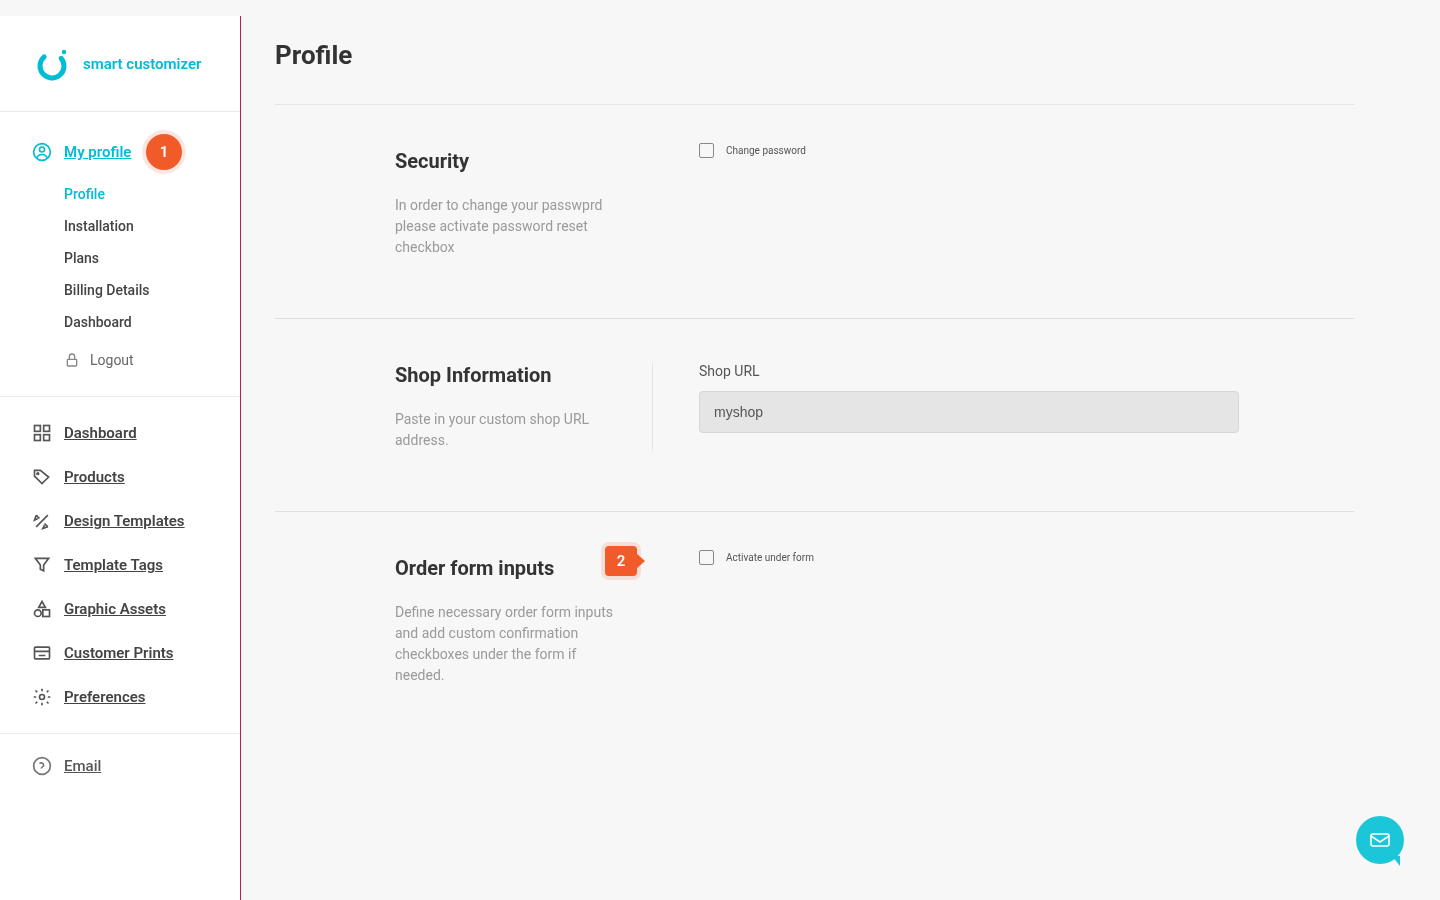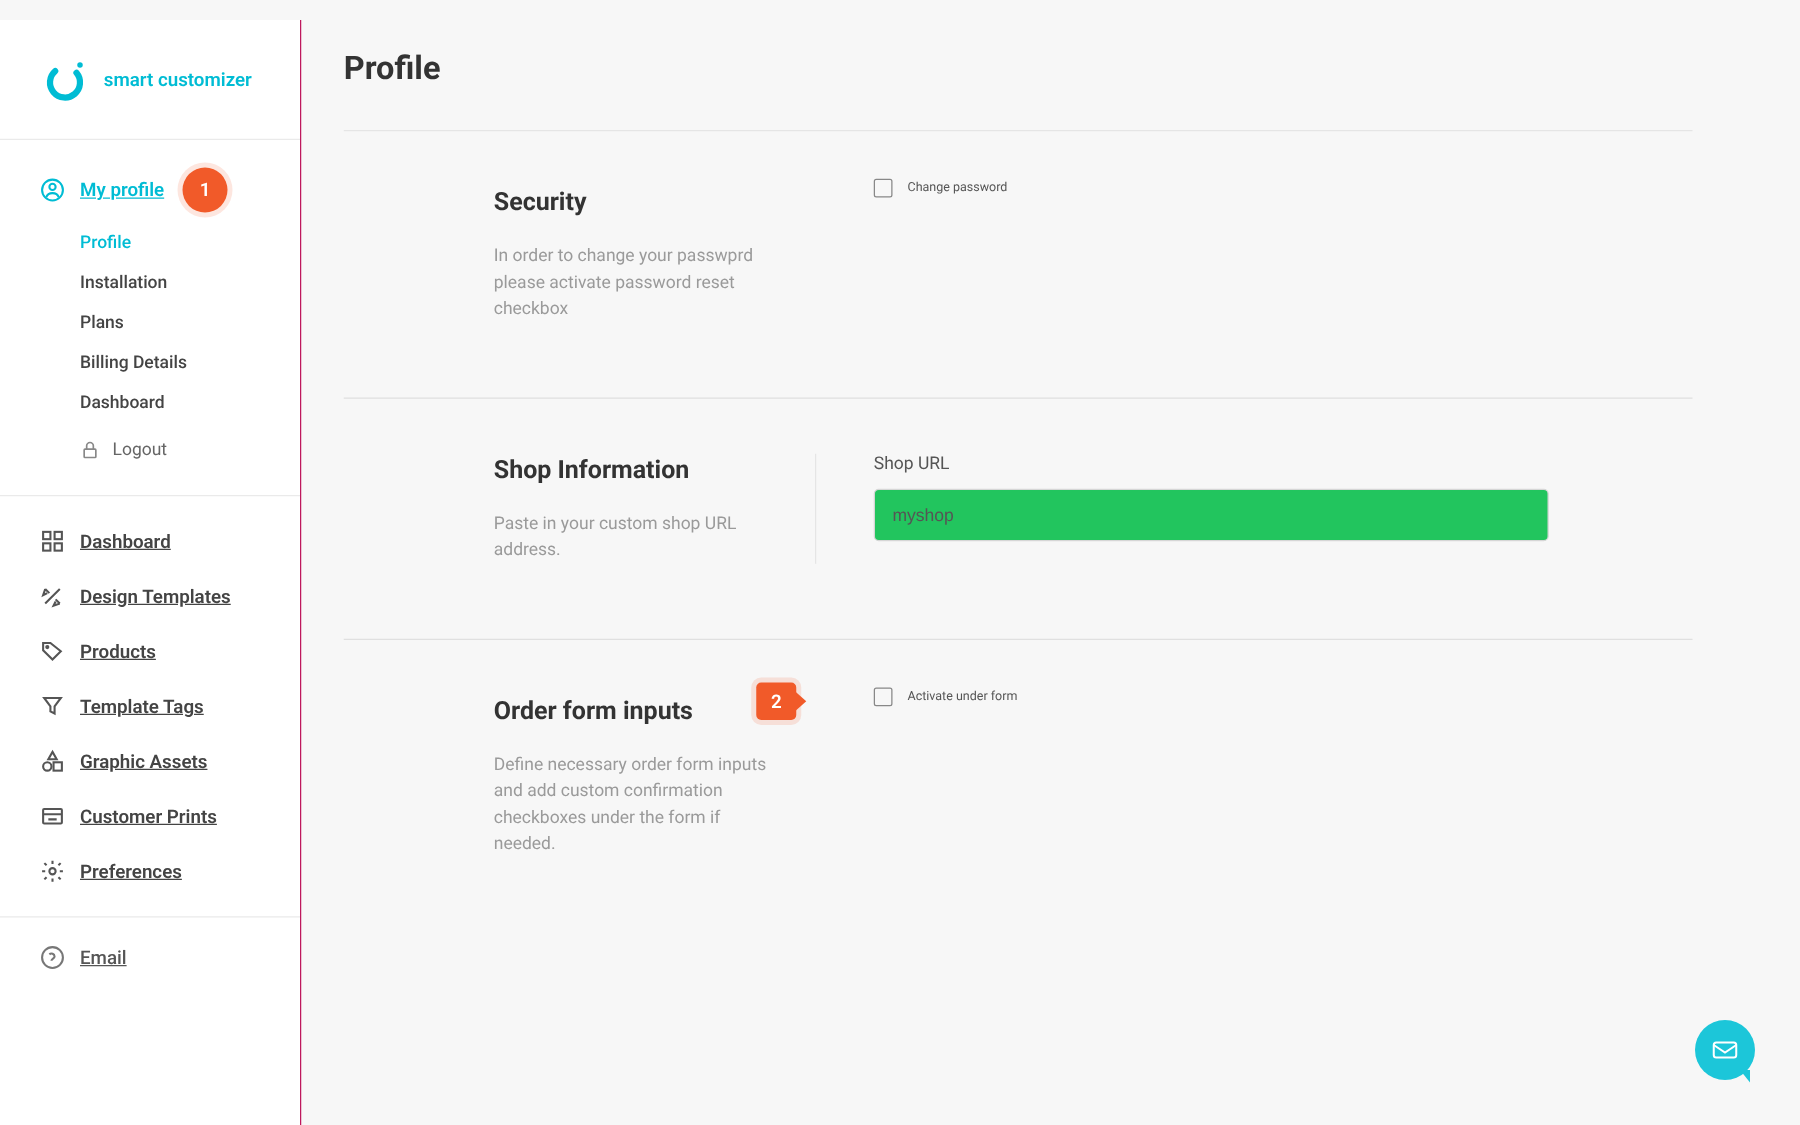--- a/index.html
+++ b/index.html
@@ -179,21 +179,21 @@
     }
     .text-input {
       width: 100%;
       max-width: 540px;
       height: 42px;
       border: 1px solid #d6d6d6;
       border-radius: 4px;
       padding: 0 14px;
       font-size: 14px;
       color: #555;
-      background: #22c55e;
+      background: #e5e5e5;
     }
     .checkbox-row {
       display: flex;
       align-items: center;
       font-size: 10px;
       color: #555;
       margin-top: -6px;
     }
     .checkbox {
       width: 15px;
@@ -303,33 +303,33 @@
             <rect x="14" y="3" width="7" height="7"></rect>
           <rect x="3" y="14" width="7" height="7"></rect>
             <rect x="14" y="14" width="7" height="7"></rect>
         </svg>
       </span>
       <span>Dashboard</span>
     </div>
     <div class="nav-item">
       <span class="icon">
         <svg viewBox="0 0 24 24" width="20" height="20" fill="none" stroke="#555" stroke-width="2">
-          <path d="M5 19l14-14M5 5l4 4M15 15l4 4M5 5l-2 6 4-2M19 19l-6 2 2-4"></path>
-        </svg>
-      </span>
-      <span>Design Templates</span>
-    </div>
-    <div class="nav-item">
-      <span class="icon">
-        <svg viewBox="0 0 24 24" width="20" height="20" fill="none" stroke="#555" stroke-width="2">
           <path d="M20 12l-8 8-9-9V4h7l10 8z"></path>
             <circle cx="7" cy="8" r="1"></circle>
         </svg>
       </span>
       <span>Products</span>
+    </div>
+    <div class="nav-item">
+      <span class="icon">
+        <svg viewBox="0 0 24 24" width="20" height="20" fill="none" stroke="#555" stroke-width="2">
+          <path d="M5 19l14-14M5 5l4 4M15 15l4 4M5 5l-2 6 4-2M19 19l-6 2 2-4"></path>
+        </svg>
+      </span>
+      <span>Design Templates</span>
     </div>
     <div class="nav-item">
       <span class="icon">
         <svg viewBox="0 0 24 24" width="20" height="20" fill="none" stroke="#555" stroke-width="2">
           <path d="M4 4h16l-6 8v7l-4-2v-5L4 4z"></path>
         </svg>
       </span>
       <span>Template Tags</span>
     </div>
     <div class="nav-item">

